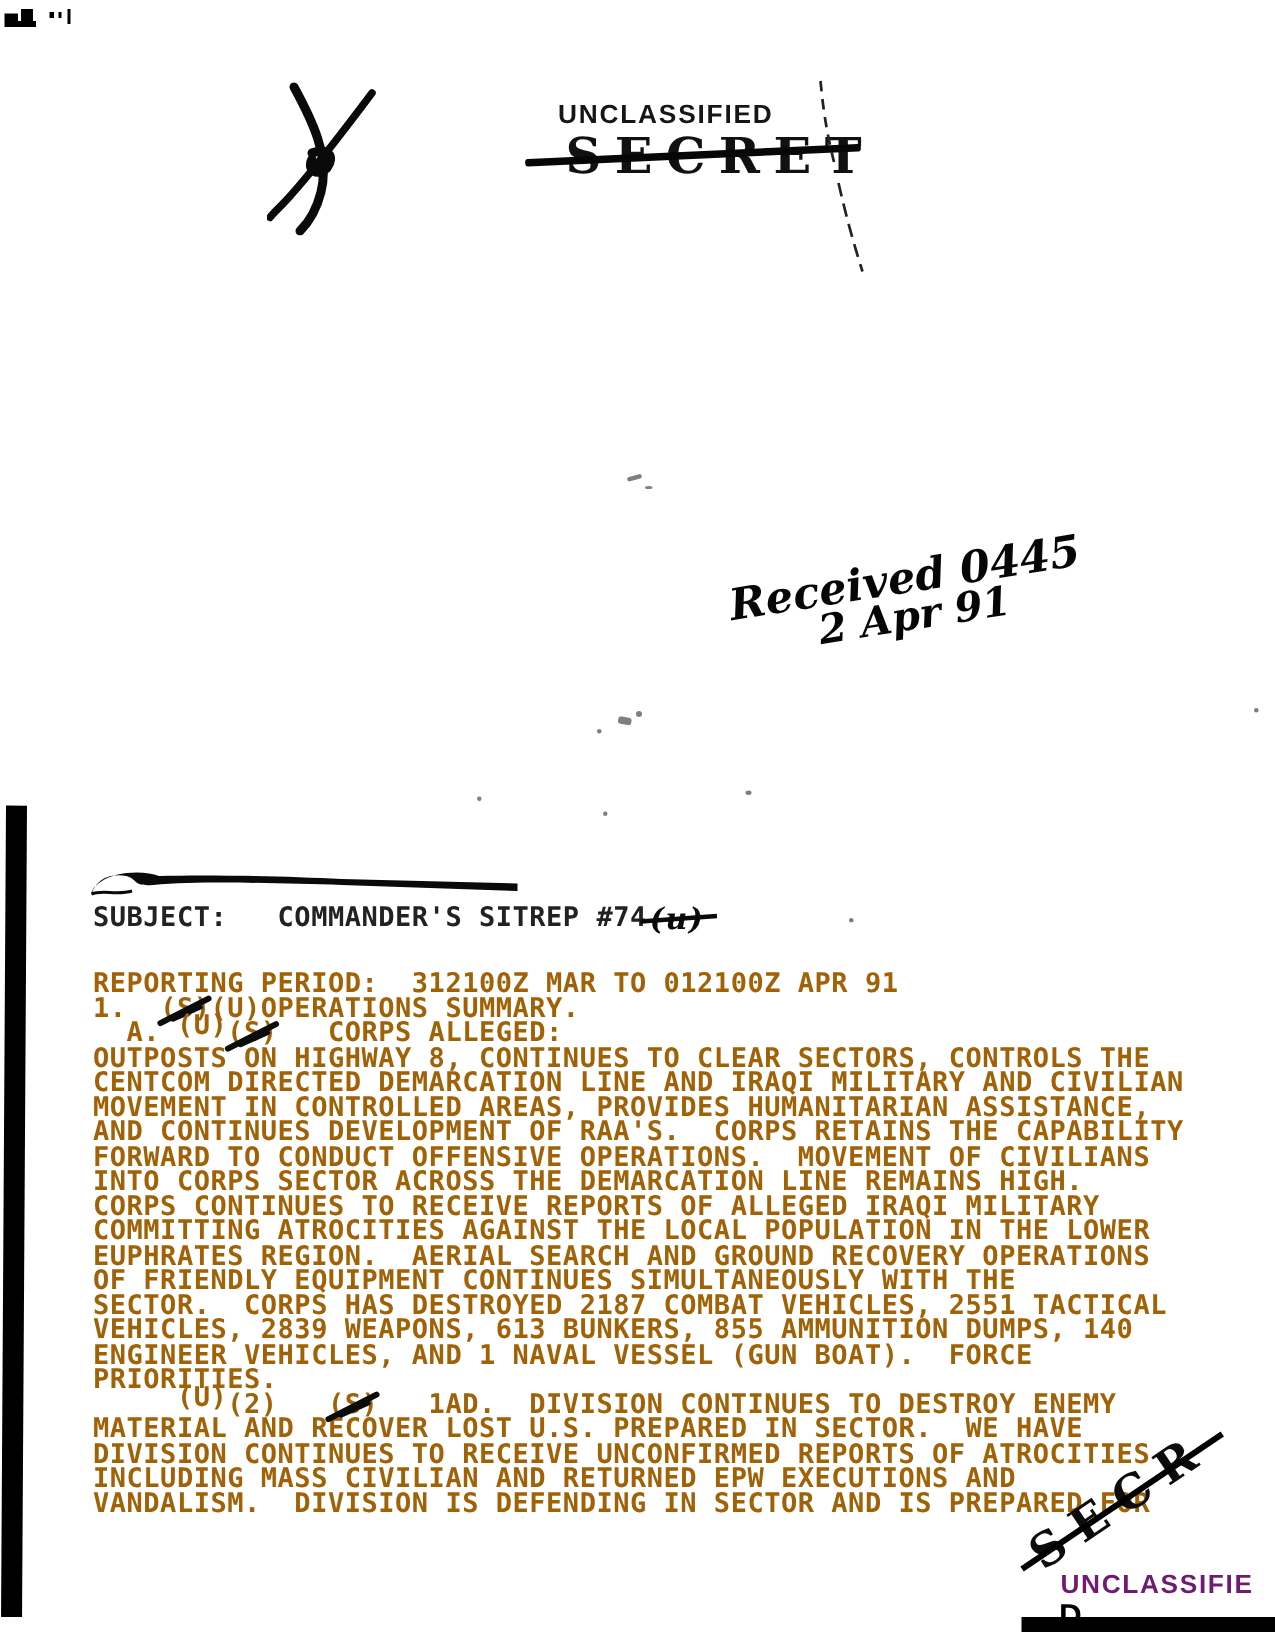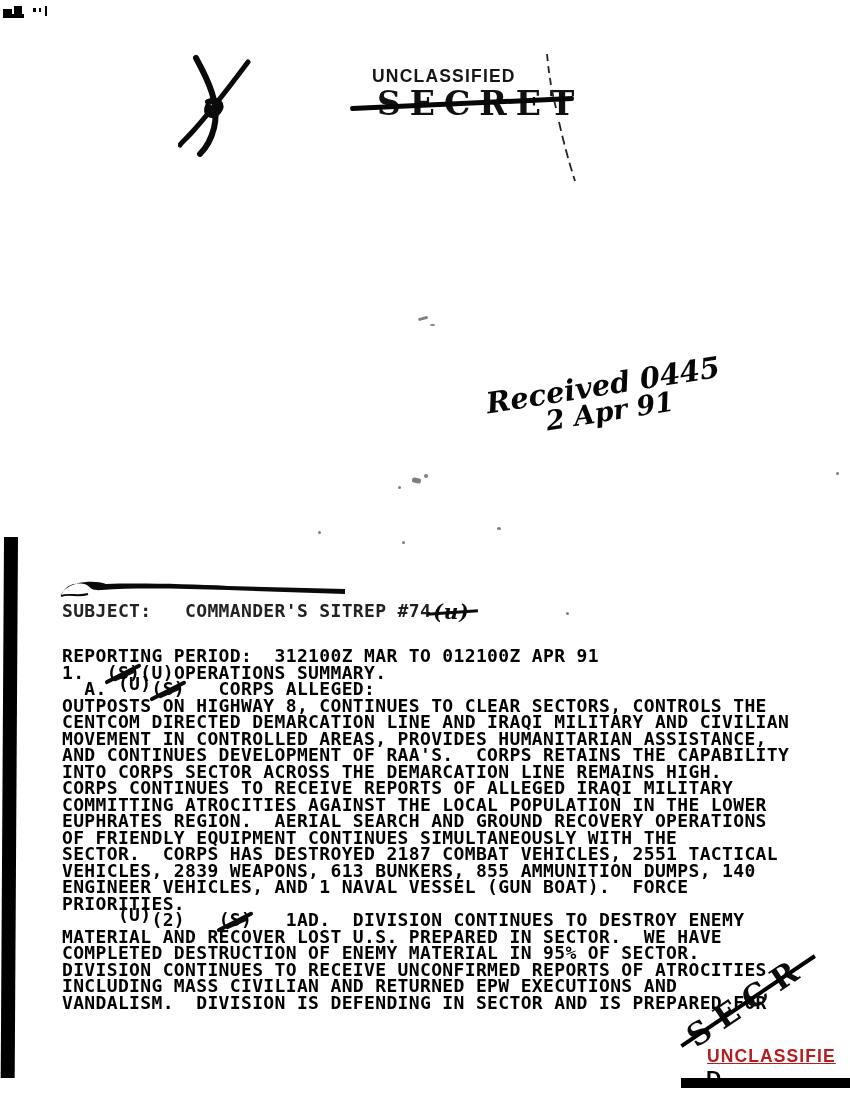--- a/index.html
+++ b/index.html
@@ -5,21 +5,21 @@
   html,body{margin:0;padding:0;background:#e8e8e8;}
   #page{
     position:relative;width:850px;height:1094px;margin:0 auto;
     background:#ffffff;overflow:hidden;
     font-family:"DejaVu Sans Mono",monospace;color:#1b1b1b;
   }
   
   #body-text{
     position:absolute;left:62px;top:648px;width:760px;
     font:bold 18px/16.5px "DejaVu Sans Mono",monospace;
-    letter-spacing:0.35px;color:#000000;
+    letter-spacing:0.35px;color:#a16207;
   }
   .bline{white-space:pre;}
   .seg-s{position:relative;display:inline-block;}
   .seg-s::after{
     content:"";position:absolute;left:-10%;top:46%;width:118%;height:4px;
     background:#0c0c0c;transform:rotate(-27deg);border-radius:2px;
   }
   .seg-s::before{
     content:"";position:absolute;left:18%;top:60%;width:70%;height:3px;
     background:#0c0c0c;transform:rotate(-24deg);border-radius:2px;
@@ -65,21 +65,21 @@
   #secr-stamp{
     position:absolute;left:700px;top:1018px;transform:rotate(-34deg);
     transform-origin:left bottom;
     font:bold 31px "DejaVu Serif",serif;letter-spacing:10px;color:#0c0c0c;white-space:nowrap;
   }
   #secr-stamp .stamp-strike{
     position:absolute;left:-8%;top:47%;width:118%;height:4px;background:#000;
   }
   #unclassified-bottom{
     position:absolute;left:707px;top:1046px;
-    font:bold 17.5px "Liberation Sans",sans-serif;letter-spacing:1.1px;color:#b91c1c;white-space:nowrap;text-decoration:underline;
+    font:bold 17.5px "Liberation Sans",sans-serif;letter-spacing:1.1px;color:#701a75;white-space:nowrap;
   }
   #redacted-letter{
     position:absolute;left:706px;top:1066px;
     font:bold 21px "Liberation Sans",sans-serif;color:#000;
   }
   #redaction-bar{
     position:absolute;left:681px;top:1078px;width:169px;height:10px;background:#000;
   }
   
   #left-edge-bar{
@@ -131,32 +131,32 @@
   </svg>
 
   <div id="body-text">
       <div class="bline"><span>REPORTING PERIOD:  312100Z MAR TO 012100Z APR 91</span></div>
       <div class="bline"><span>1.  </span><span class="seg-s">(S)</span><span>(U)</span><span>OPERATIONS SUMMARY.</span></div>
       <div class="bline"><span>  A. </span><span class="seg-up">(U)</span><span class="seg-s">(S)</span><span>   CORPS ALLEGED:</span></div>
       <div class="bline"><span>OUTPOSTS ON HIGHWAY 8, CONTINUES TO CLEAR SECTORS, CONTROLS THE</span></div>
       <div class="bline"><span>CENTCOM DIRECTED DEMARCATION LINE AND IRAQI MILITARY AND CIVILIAN</span></div>
       <div class="bline"><span>MOVEMENT IN CONTROLLED AREAS, PROVIDES HUMANITARIAN ASSISTANCE,</span></div>
       <div class="bline"><span>AND CONTINUES DEVELOPMENT OF RAA'S.  CORPS RETAINS THE CAPABILITY</span></div>
+      <div class="bline"><span>FORWARD TO CONDUCT OFFENSIVE OPERATIONS.  MOVEMENT OF CIVILIANS</span></div>
       <div class="bline"><span>INTO CORPS SECTOR ACROSS THE DEMARCATION LINE REMAINS HIGH.</span></div>
       <div class="bline"><span>CORPS CONTINUES TO RECEIVE REPORTS OF ALLEGED IRAQI MILITARY</span></div>
       <div class="bline"><span>COMMITTING ATROCITIES AGAINST THE LOCAL POPULATION IN THE LOWER</span></div>
       <div class="bline"><span>EUPHRATES REGION.  AERIAL SEARCH AND GROUND RECOVERY OPERATIONS</span></div>
       <div class="bline"><span>OF FRIENDLY EQUIPMENT CONTINUES SIMULTANEOUSLY WITH THE</span></div>
       <div class="bline"><span>SECTOR.  CORPS HAS DESTROYED 2187 COMBAT VEHICLES, 2551 TACTICAL</span></div>
       <div class="bline"><span>VEHICLES, 2839 WEAPONS, 613 BUNKERS, 855 AMMUNITION DUMPS, 140</span></div>
       <div class="bline"><span>ENGINEER VEHICLES, AND 1 NAVAL VESSEL (GUN BOAT).  FORCE</span></div>
       <div class="bline"><span>PRIORITIES.</span></div>
       <div class="bline"><span>     </span><span class="seg-up">(U)</span><span>(2)   </span><span class="seg-s">(S)</span><span>   1AD.  DIVISION CONTINUES TO DESTROY ENEMY</span></div>
       <div class="bline"><span>MATERIAL AND RECOVER LOST U.S. PREPARED IN SECTOR.  WE HAVE</span></div>
-      <div class="bline"><span>COMPLETED DESTRUCTION OF ENEMY MATERIAL IN 95% OF SECTOR.</span></div>
       <div class="bline"><span>DIVISION CONTINUES TO RECEIVE UNCONFIRMED REPORTS OF ATROCITIES</span></div>
       <div class="bline"><span>INCLUDING MASS CIVILIAN AND RETURNED EPW EXECUTIONS AND</span></div>
       <div class="bline"><span>VANDALISM.  DIVISION IS DEFENDING IN SECTOR AND IS PREPARED FOR</span></div>
     </div>
 
   <div id="secr-stamp">
     <span>SECR</span>
     <span class="stamp-strike"></span>
   </div>
   <div id="unclassified-bottom">UNCLASSIFIE</div>

